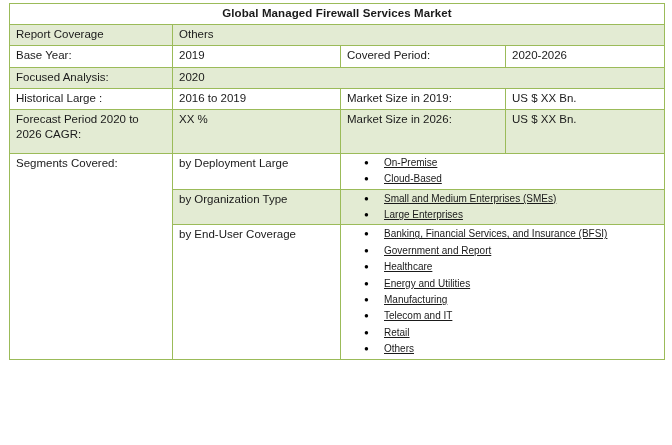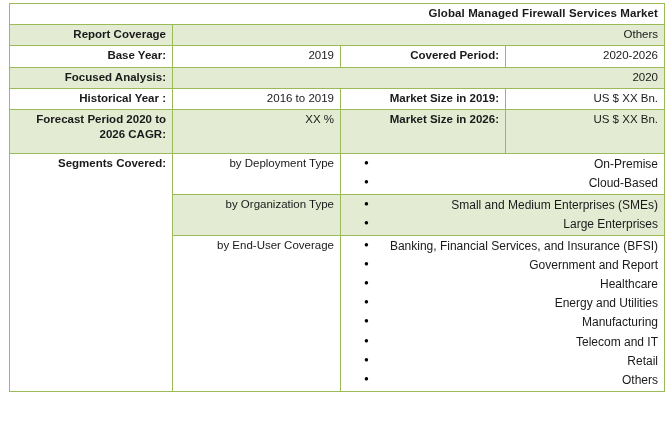--- a/index.html
+++ b/index.html
@@ -34,21 +34,20 @@
   }
 
   table.report td {
     border: 1px solid #9bbb59;
     padding: 2px 6px 3px 6px;
     vertical-align: top;
     font-size: 11.5px;
     line-height: 1.32;
     color: #1a1a1a;
     background: #ffffff;
-    text-align: right;
   }
 
   
   col.c1 { width: 163px; }
   col.c2 { width: 168px; }
   col.c3 { width: 165px; }
   col.c4 { width: 159px; }
 
   .title-cell {
     text-align: center;
@@ -56,39 +55,40 @@
     font-size: 12.5px;
     padding-top: 4px;
     padding-bottom: 4px;
     background: #ffffff;
     letter-spacing: 0.1px;
   }
 
   .shaded { background: #e3ebd3 !important; }
   .plain  { background: #ffffff !important; }
 
-  .lbl { font-weight: bold; margin-top: 6px; }
+  .lbl { font-weight: normal; margin-top: 6px; }
 
   .tall { height: 44px; padding-left: 44px; }
 
   .seg-label-cell {
     vertical-align: top;
   }
 
   ul.bullets {
     margin: 0;
     padding: 0 0 0 17px;
     list-style: none;
   }
   ul.bullets li {
     position: relative;
     padding: 0 0 0 20px;
     margin: 0 0 3px 0;
-    font-size: 12px;
+    font-size: 10px;
     line-height: 1.34;
+    text-decoration: underline;
   }
   ul.bullets li:last-child { margin-bottom: 0; }
   ul.bullets li::before {
     content: "\25CF";
     position: absolute;
     left: 0;
     top: -1px;
     font-size: 8px;
     line-height: 1.9;
     color: #000000;
@@ -130,36 +130,36 @@
         <td class="plain lbl">Covered Period:</td>
         <td class="plain">2020-2026</td>
       </tr>
 
       <tr>
         <td class="shaded lbl">Focused Analysis:</td>
         <td class="shaded" colspan="3">2020</td>
       </tr>
 
       <tr>
-        <td class="plain lbl">Historical Year :</td>
+        <td class="plain lbl">Historical Large :</td>
         <td class="plain">2016 to 2019</td>
         <td class="plain lbl">Market Size in 2019:</td>
         <td class="plain">US $ XX Bn.</td>
       </tr>
 
       <tr class="tall">
         <td class="shaded lbl">Forecast Period 2020 to 2026 CAGR:</td>
         <td class="shaded">XX %</td>
         <td class="shaded lbl">Market Size in 2026:</td>
         <td class="shaded">US $ XX Bn.</td>
       </tr>
 
       <tr>
         <td class="plain lbl seg-label-cell" rowspan="3">Segments Covered:</td>
-        <td class="plain segcat">by Deployment Type</td>
+        <td class="plain segcat">by Deployment Large</td>
         <td class="plain bul-cell" colspan="2">
           <ul class="bullets">
             <li>On-Premise</li>
             <li>Cloud-Based</li>
           </ul>
         </td>
       </tr>
 
       <tr>
         <td class="shaded segcat">by Organization Type</td>

